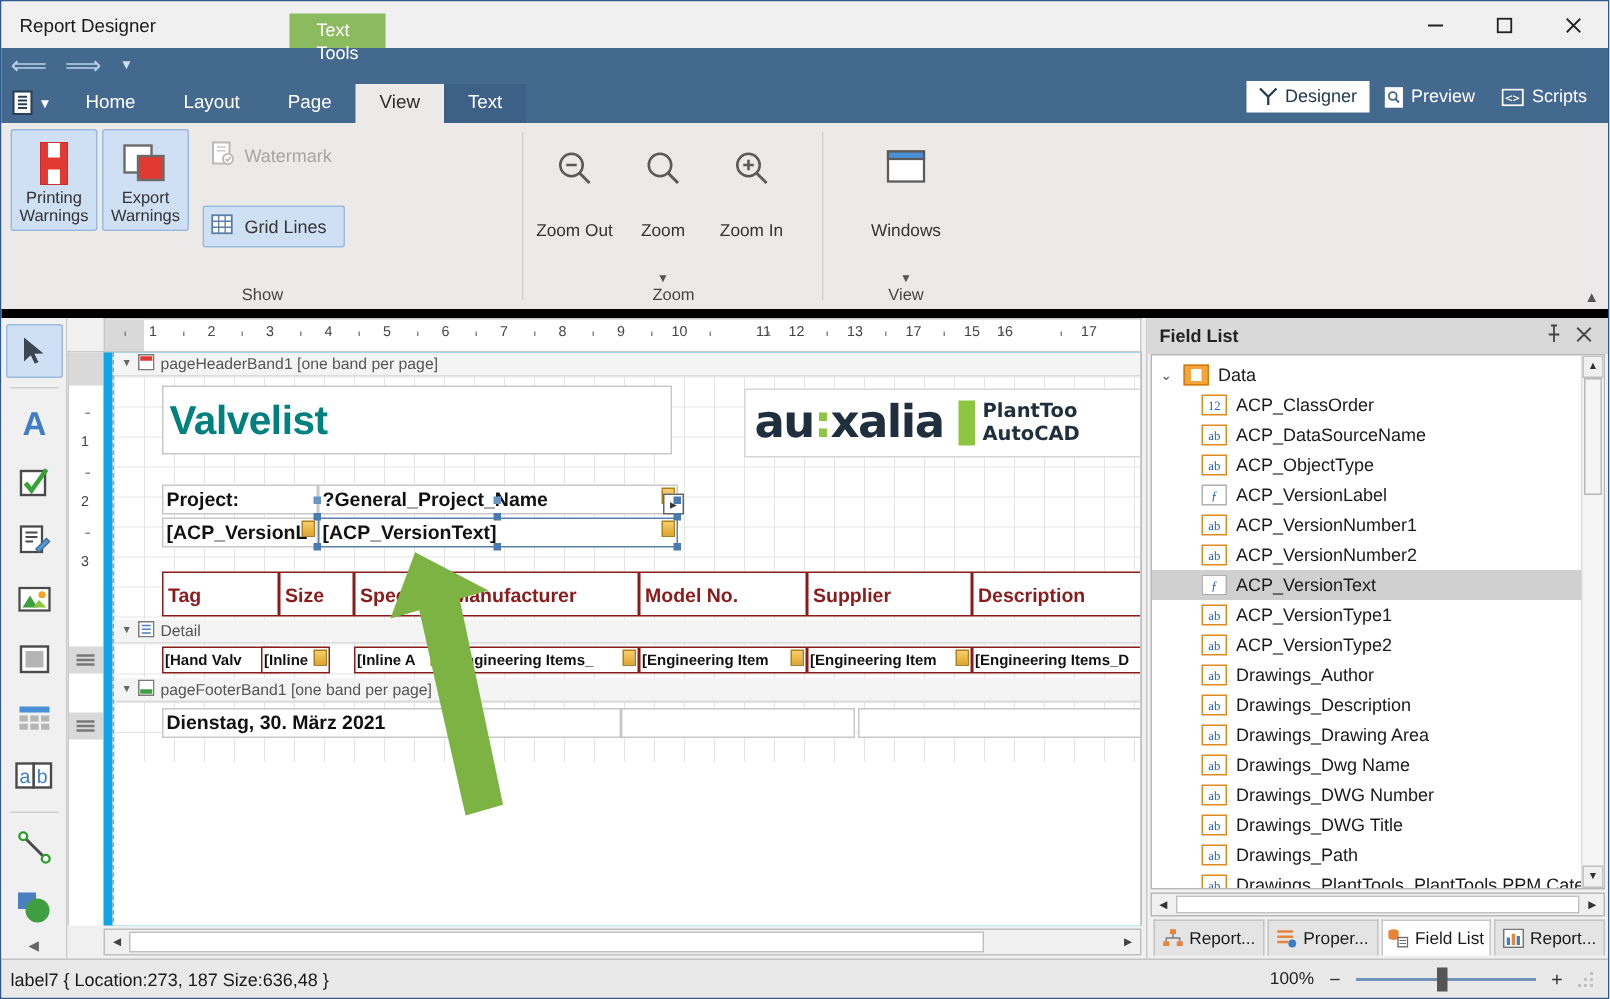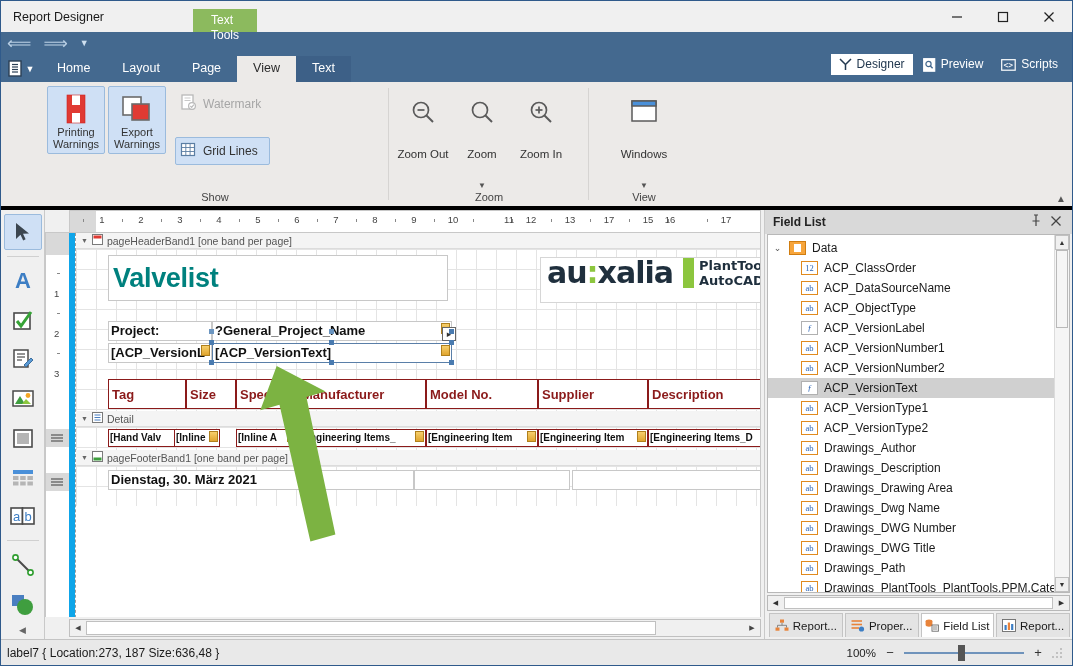--- a/index.html
+++ b/index.html
@@ -60,22 +60,22 @@
     position: absolute; right: 0px; top: -23px;
     background: #8cba5e; color: #fff; font-size: 12px;
     padding: 4px 18px 4px 18px; height: 23px; line-height: 15px;
   }
   .ctxwrap { position: absolute; left: 256px; top: 0; }
 
   
   .ribbon-body {
     flex: 0 0 100px;
     background: #eceae8;
-    border-bottom: 4px solid #000000;
-    display: flex; position: relative; padding-left: 40px;
+    border-bottom: 6px solid #000000;
+    display: flex; position: relative;
   }
   .rgroup { display: flex; flex-direction: column; height: 100%; position: relative; }
   .rgroup .items { flex: 1; display: flex; align-items: flex-start; padding: 4px 6px 0 6px; gap: 3px; }
   .rgroup .gtitle {
     height: 16px; text-align: center; font-size: 11px; color: #444;
     line-height: 14px;
   }
   .rgroup::after {
     content: ''; position: absolute; right: 0; top: 6px; bottom: 6px; width: 1px; background: #d6d4d2;
   }
@@ -198,21 +198,21 @@
   .dcell { position: absolute; top: 0; height: 18px; border: 1px solid #8b1a1a; background: #fff; overflow: hidden; }
   .dcell span { font-size: 10px; color: #111; font-weight: bold; padding-left: 1px; line-height: 16px; white-space: nowrap; }
   .smarttag {
     position: absolute; right: 1px; top: 1px; width: 9px; height: 11px;
     background: linear-gradient(#f7cf6b, #e0a52e); border: 1px solid #b0801c;
   }
   .selbox { position: absolute; border: 1px solid #5a7fa8; }
   .handle { position: absolute; width: 5px; height: 5px; background: #4a7bb0; }
   .logo {
     position: absolute; background: #ffffff; border: 1px solid #d6d6d6;
-    display: flex; padding-left: 6px; overflow: hidden; margin-left: 44px;
+    display: flex; align-items: center; padding-left: 6px; overflow: hidden;
   }
   .logo .word { font-size: 30px; font-weight: bold; color: #1f2f3d; letter-spacing: -1px; line-height: 30px; font-family: "DejaVu Sans", sans-serif; }
   .logo .colon { color: #8cc63e; }
   .logo .bar { width: 11px; height: 30px; background: #8cc63e; margin: 0 5px 0 10px; }
   .logo .pt { display: flex; flex-direction: column; font-size: 13px; font-weight: bold; color: #1f2f3d; line-height: 15px; font-family: "DejaVu Sans", sans-serif; }
 
   .arrow-overlay { position: absolute; pointer-events: none; z-index: 40; }
 
   .hscroll {
     height: 18px; flex: 0 0 18px; margin: 2px 3px 2px 24px;

